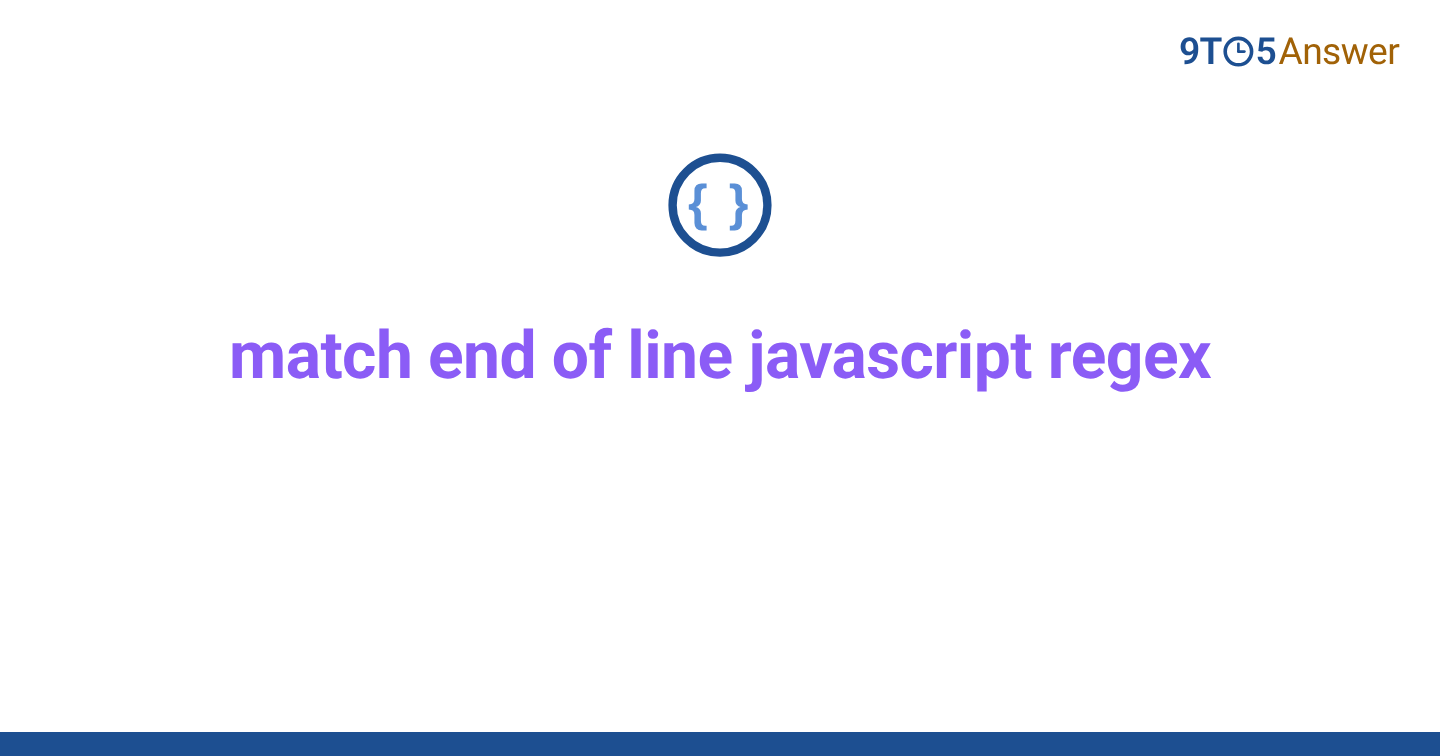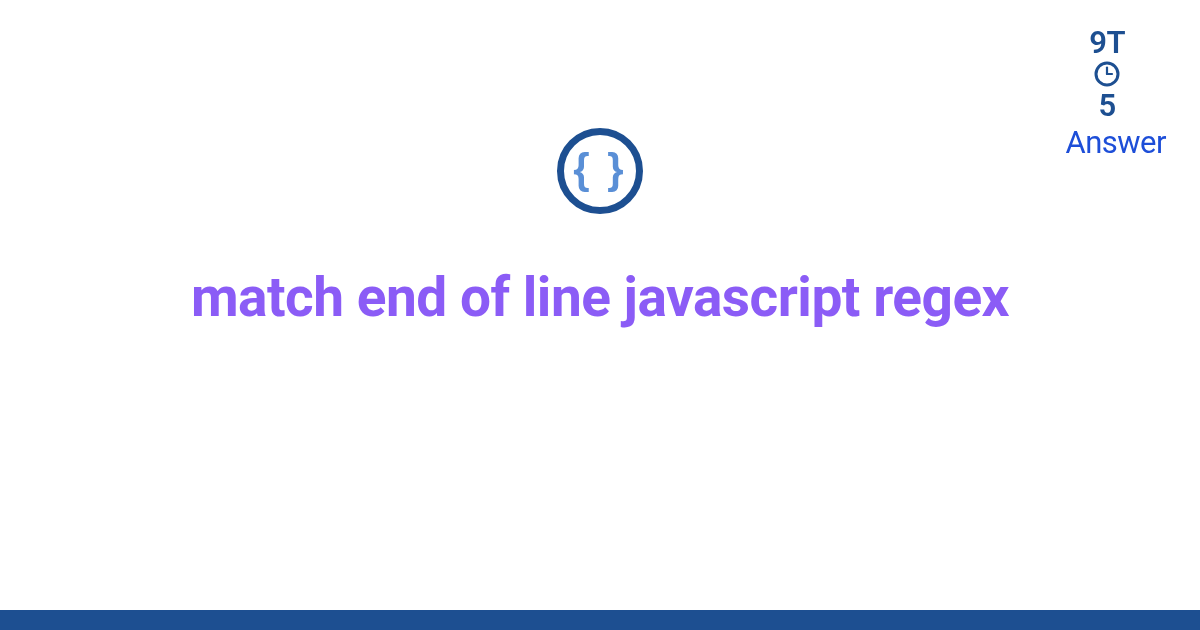--- a/index.html
+++ b/index.html
@@ -17,44 +17,43 @@
     }
     .brand {
       position: absolute;
       top: 24px;
       right: 34px;
       font-size: 31px;
       font-weight: 500;
       letter-spacing: -0.5px;
       display: flex;
       align-items: center;
-      flex-direction: column;
     }
     .brand-9t {
       color: #1d4f91;
       font-weight: 600;
     }
     .brand-o {
       display: inline-flex;
       align-items: center;
       justify-content: center;
       position: relative;
       margin: 0 1px;
     }
     .brand-o svg {
       display: block;
     }
     .brand-5 {
       color: #1d4f91;
       font-weight: 600;
     }
     .brand-answer {
-      color: #1d4ed8;
+      color: #a16207;
       font-weight: 400;
-      margin-left: 17px;
+      margin-left: 2px;
     }
     .center-icon {
       position: absolute;
       top: 128px;
       left: 50%;
       transform: translateX(-50%);
       width: 86px;
       height: 86px;
       border: 7px solid #1d4f91;
       border-radius: 50%;

